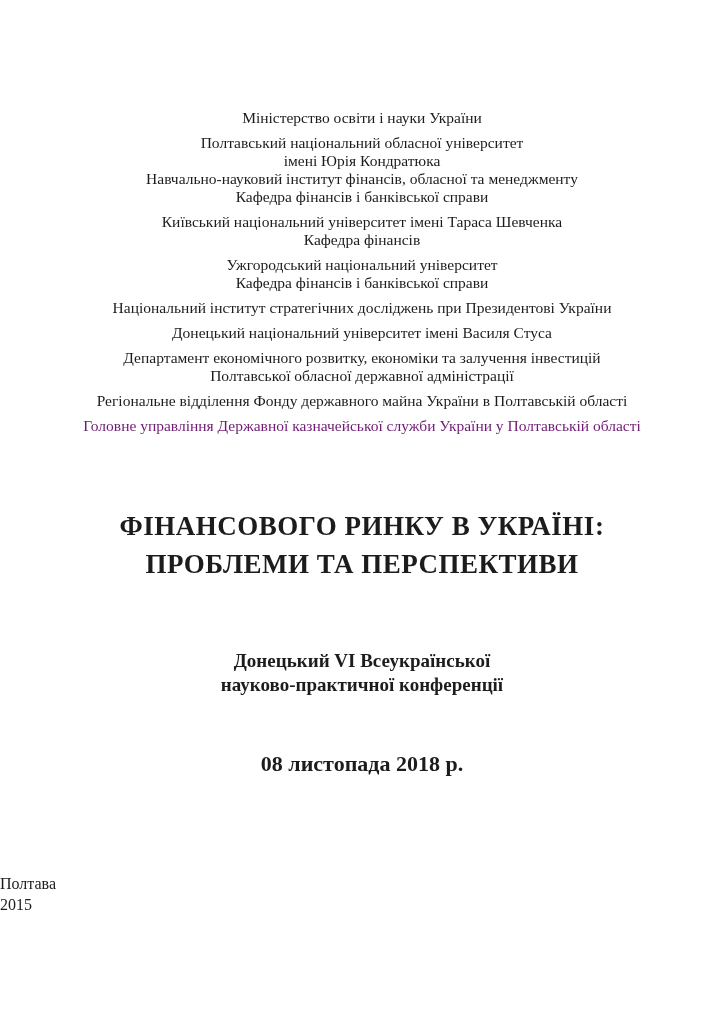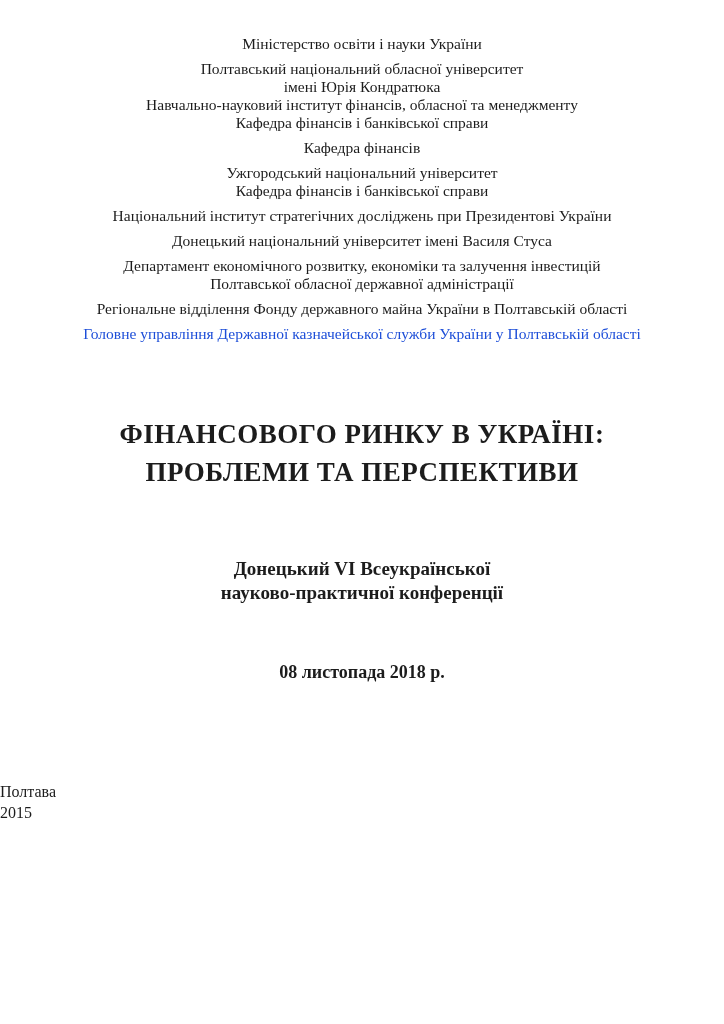--- a/index.html
+++ b/index.html
@@ -9,57 +9,57 @@
   }
   .page {
     position: relative;
     width: 724px;
     height: 1024px;
     margin: 0 auto;
     background: #ffffff;
     font-family: "Liberation Serif", "DejaVu Serif", serif;
     color: #1c1c1c;
     box-sizing: border-box;
-    padding-top: 35px;
+    padding-top: 109px;
     overflow: hidden;
   }
   .header {
     text-align: center;
   }
   .org-block {
     margin: 0 42px 7px 42px;
     font-size: 15.5px;
     line-height: 18px;
   }
   .org-block .org-line {
     white-space: nowrap;
   }
   .org-block.muted {
-    color: #1d4ed8;
+    color: #701a75;
   }
   .title {
     margin-top: 72px;
     text-align: center;
     font-weight: bold;
     font-size: 27px;
     line-height: 38px;
     letter-spacing: 0.5px;
   }
   .subtitle {
     margin-top: 66px;
     text-align: center;
     font-weight: bold;
     font-size: 19px;
     line-height: 24px;
   }
   .date-line {
     margin-top: 56px;
     text-align: center;
     font-weight: bold;
-    font-size: 18px;
+    font-size: 22px;
     line-height: 22px;
   }
   .footer {
     margin-top: 98px;
     text-align: left;
     font-size: 16px;
     line-height: 21px;
   }
 </style>
 </head>
@@ -74,20 +74,21 @@
     </div>
 
     <div class="org-block">
       <div class="org-line">Полтавський національний обласної університет</div>
       <div class="org-line">імені Юрія Кондратюка</div>
       <div class="org-line">Навчально-науковий інститут фінансів, обласної та менеджменту</div>
       <div class="org-line">Кафедра фінансів і банківської справи</div>
     </div>
 
     <div class="org-block">
+      <div class="org-line">Київський національний університет імені Тараса Шевченка</div>
       <div class="org-line">Кафедра фінансів</div>
     </div>
 
     <div class="org-block">
       <div class="org-line">Ужгородський національний університет</div>
       <div class="org-line">Кафедра фінансів і банківської справи</div>
     </div>
 
     <div class="org-block">
       <div class="org-line">Національний інститут стратегічних досліджень при Президентові України</div>

